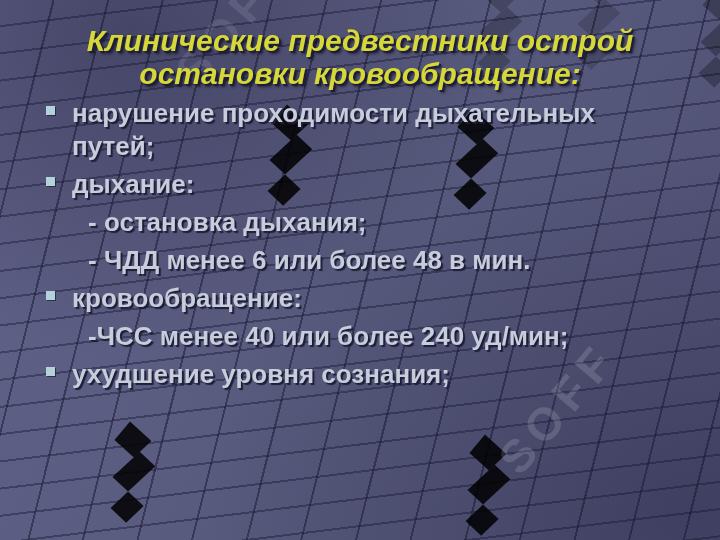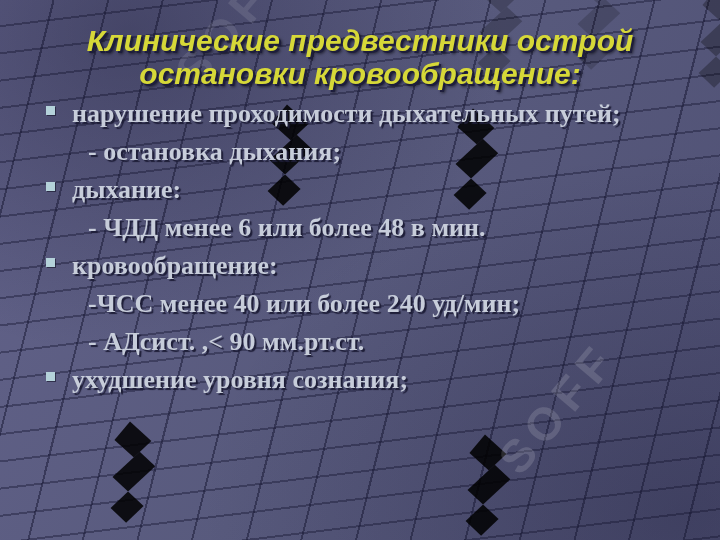--- a/index.html
+++ b/index.html
@@ -37,21 +37,20 @@
     text-shadow:2px 2px 0 #1d1d3c, 3px 3px 3px rgba(0,0,0,.55);
   }
   .content{
     position:absolute;left:38px;top:97px;width:590px;z-index:2;
   }
   .item{
     font-size:26px;line-height:33px;font-weight:bold;
     color:#c7cdda;
     text-shadow:2px 2px 1px #1e1e38;
     margin-bottom:5px;
-    font-family:Liberation Serif, serif;
   }
   .item.bullet{position:relative;padding-left:34px;}
   .item.sub{padding-left:50px;}
   .marker{
     position:absolute;left:8px;top:9px;
     width:9px;height:9px;
     background:#b4d2da;
     box-shadow:1px 1px 0 rgba(20,20,40,.6);
   }
 </style>
@@ -100,39 +99,36 @@
   <div class="title-block">
     <div>Клинические предвестники острой</div>
     <div>остановки кровообращение:</div>
   </div>
 
   <div class="content">
     <div class="item bullet">
       <span class="marker"></span>
       <span>нарушение проходимости дыхательных путей;</span>
     </div>
-    <div class="item sub">
-      <span>- остановка дыхания;</span>
-    </div>
     <div class="item bullet">
       <span class="marker"></span>
       <span>дыхание:</span>
+    </div>
+    <div class="item sub">
+      <span>- остановка дыхания;</span>
     </div>
     <div class="item sub">
       <span>- ЧДД менее 6 или более 48 в мин.</span>
     </div>
     <div class="item bullet">
       <span class="marker"></span>
       <span>кровообращение:</span>
     </div>
     <div class="item sub">
       <span>-ЧСС менее 40 или более 240 уд/мин;</span>
     </div>
-    <div class="item sub">
-      <span>- АДсист. ,&lt; 90 мм.рт.ст.</span>
-    </div>
     <div class="item bullet">
       <span class="marker"></span>
       <span>ухудшение уровня сознания;</span>
     </div>
   </div>
 
 </div>
 
 </body></html>

